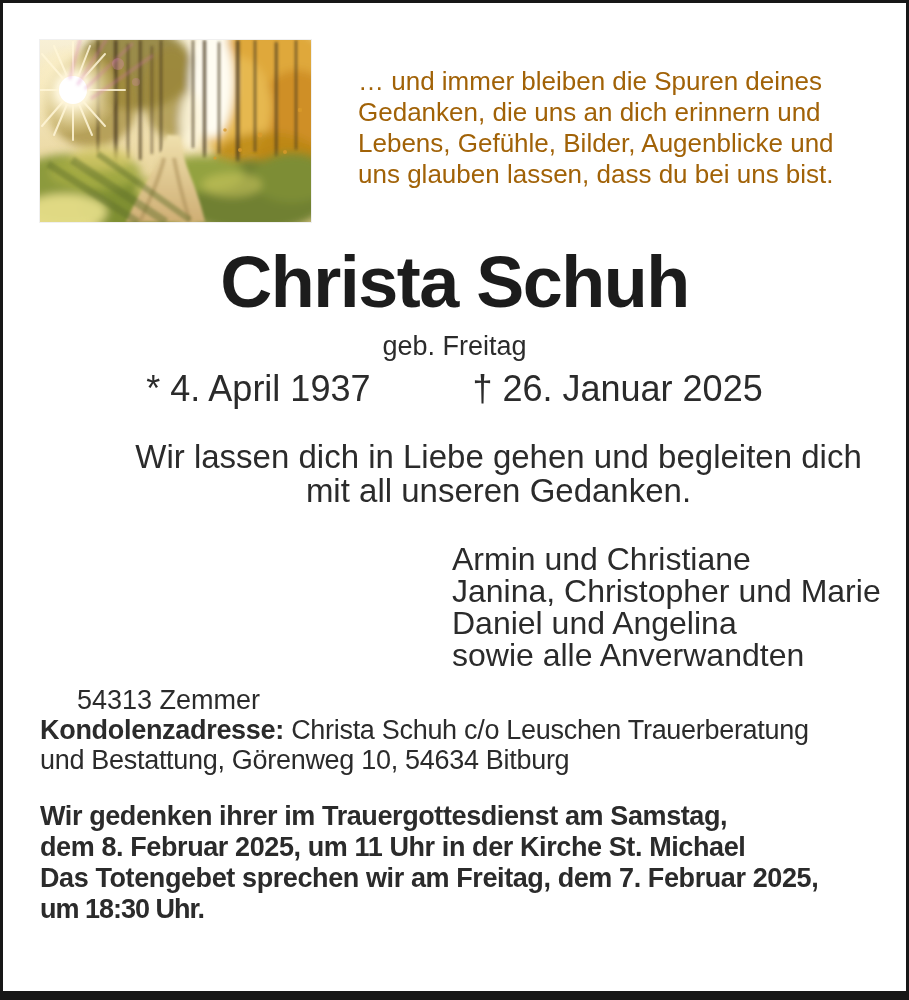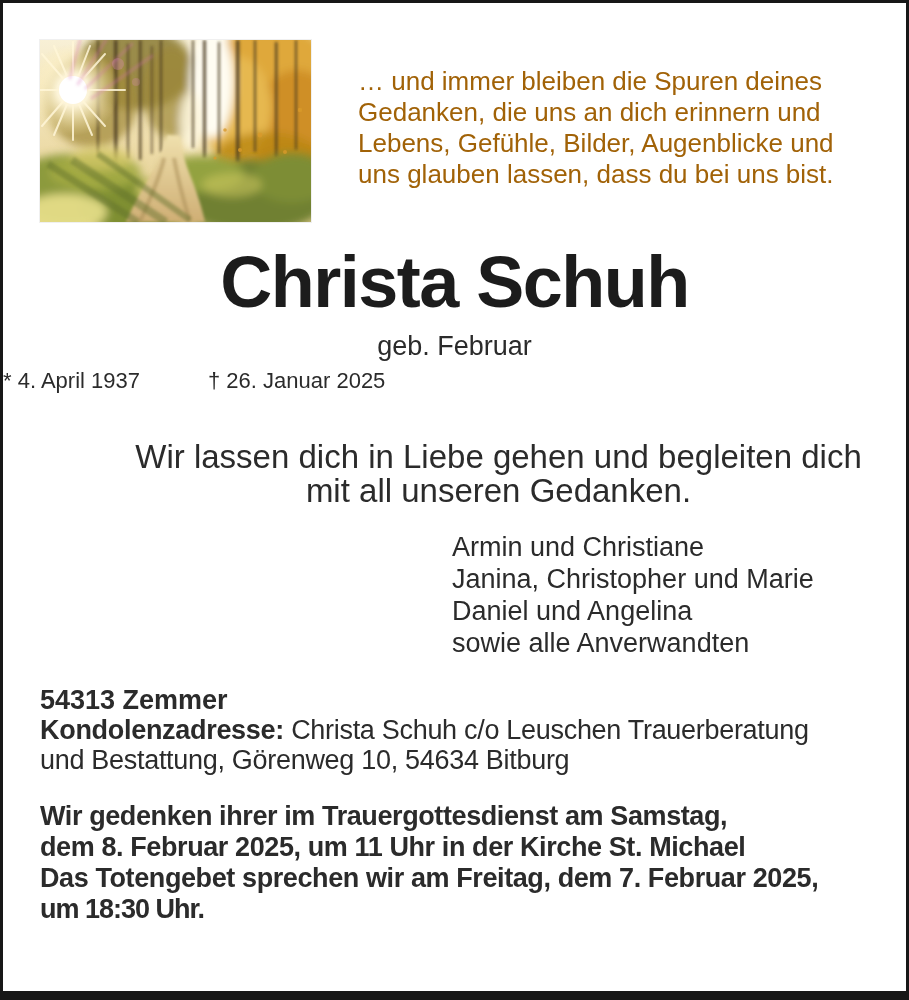--- a/index.html
+++ b/index.html
@@ -30,30 +30,30 @@
   .name {
     left:0; top:240px; width:100%;
     text-align:center;
     font-size:72px; font-weight:bold; letter-spacing:-1.5px;
     color:#1c1c1c; line-height:78px;
   }
   .maiden { left:0; top:328px; width:100%; text-align:center; font-size:27px; }
 
   .dates {
     left:0; top:365px; width:100%;
-    display:flex; gap:68px;
-    font-size:22px;
+    display:flex; justify-content:center; gap:102px;
+    font-size:36px;
   }
 
   .farewell { left:0; top:437px; width:100%; text-align:center; font-size:33px; line-height:34px;padding-left:44px; }
 
-  .mourners { left:449px; top:528px; font-size:27px; line-height:32px; }
+  .mourners { left:449px; top:540px; font-size:32px; line-height:32px; }
 
   .address { left:37px; top:682px; width:840px; font-size:27px; line-height:30px; letter-spacing:-0.3px; }
-  .address .city { font-weight:bold; letter-spacing:0; }
+  .address .city { font-weight:normal; letter-spacing:0;margin-left:37px; }
   .address .bold { font-weight:bold; }
 
   .service { left:37px; top:798px; width:840px; font-size:27px; line-height:31px; letter-spacing:-0.4px;font-weight:bold; }
   .service .line:nth-child(4),
   .service .line:nth-child(5) { letter-spacing:-1px; }
 </style>
 </head>
 <body>
 
 <div class="page">
@@ -179,21 +179,21 @@
   </div>
 
   <div class="abs opening">
     <div class="line">… und immer bleiben die Spuren deines</div>
     <div class="line">Gedanken, die uns an dich erinnern und</div>
     <div class="line">Lebens, Gefühle, Bilder, Augenblicke und</div>
     <div class="line">uns glauben lassen, dass du bei uns bist.</div>
   </div>
 
   <div class="abs name">Christa Schuh</div>
-  <div class="abs maiden">geb. Februar</div>
+  <div class="abs maiden">geb. Freitag</div>
 
   <div class="abs dates">
     <span>* 4. April 1937</span>
     <span>† 26. Januar 2025</span>
   </div>
 
   <div class="abs farewell">
     <div class="line">Wir lassen dich in Liebe gehen und begleiten dich</div>
     <div class="line">mit all unseren Gedanken.</div>
   </div>

